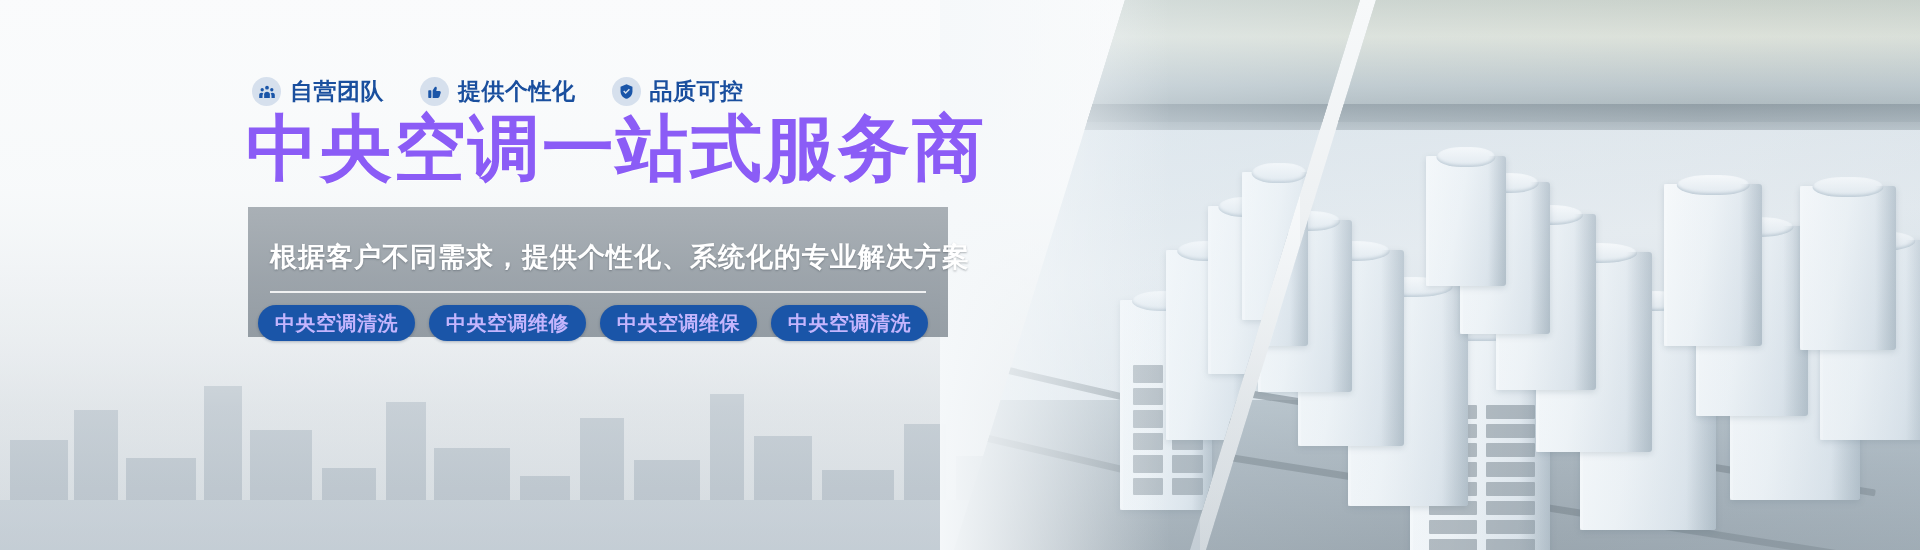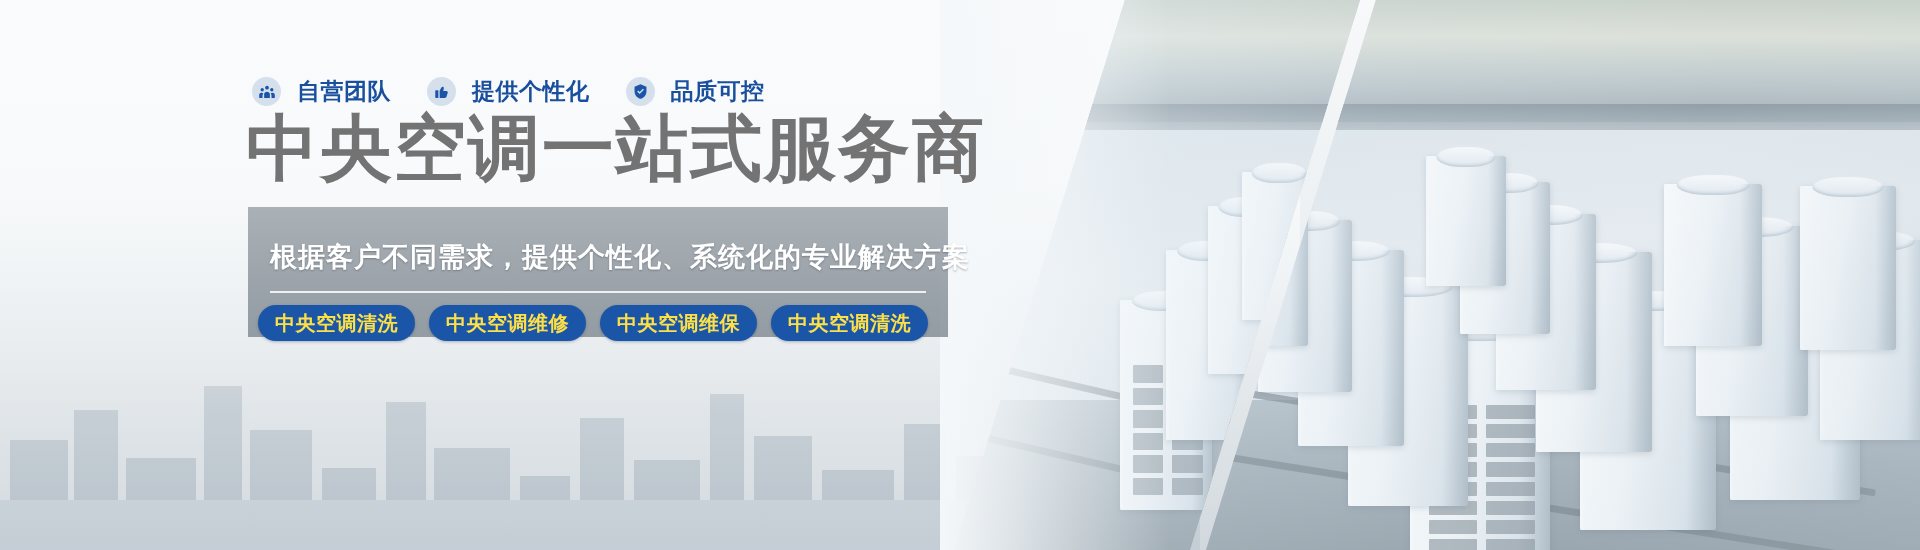--- a/index.html
+++ b/index.html
@@ -50,39 +50,39 @@
 
   .photo-tint{position:absolute;inset:0;
     background:linear-gradient(115deg,rgba(226,236,243,.62) 0%,rgba(214,228,238,.30) 34%,rgba(205,221,233,.18) 66%,rgba(198,214,226,.30) 100%);}
   .photo-left-fade{position:absolute;left:0;top:0;width:230px;height:550px;
     background:linear-gradient(90deg,rgba(245,248,250,.98),rgba(245,248,250,0));}
 
   
   .content{position:absolute;left:0;top:0;width:1020px;height:550px;}
 
   .badges{position:absolute;left:252px;top:76px;display:flex;align-items:center;gap:36px;}
-  .badge{display:flex;align-items:center;gap:16px;justify-content:space-between;}
+  .badge{display:flex;align-items:center;gap:9px;justify-content:space-between;}
   .badge-chip{width:29px;height:29px;border-radius:50%;
     background:#d6e0ed;display:flex;align-items:center;justify-content:center;flex:0 0 auto;}
   .badge-chip svg{display:block;}
   .badge-text{font-size:23px;font-weight:bold;color:#1a4f9e;letter-spacing:.5px;white-space:nowrap;}
 
   .headline{position:absolute;left:246px;top:112px;
-    font-size:72px;font-weight:bold;color:#737373;letter-spacing:2px;white-space:nowrap;
+    font-size:72px;font-weight:bold;color:#8b5cf6;letter-spacing:2px;white-space:nowrap;
     line-height:1;text-shadow:0 1px 0 rgba(255,255,255,.5);}
 
   .panel{position:absolute;left:248px;top:207px;width:700px;height:130px;
     background:linear-gradient(180deg,rgba(150,158,165,.80) 0%,rgba(133,142,150,.78) 55%,rgba(120,130,139,.76) 100%);}
   .panel-sub{position:absolute;left:22px;top:32px;font-size:27px;font-weight:bold;color:#ffffff;
     letter-spacing:1px;white-space:nowrap;text-shadow:0 1px 2px rgba(40,50,58,.35);}
   .panel-rule{position:absolute;left:22px;top:84px;width:656px;height:2px;background:rgba(255,255,255,.85);}
   .pills{position:absolute;left:10px;top:98px;display:flex;gap:14px;}
   .pill{height:36px;padding:0 17px;border-radius:18px;background:#1a55a8;
     display:flex;align-items:center;justify-content:center;
-    font-size:20px;font-weight:bold;color:#fde047;letter-spacing:.5px;white-space:nowrap;
+    font-size:20px;font-weight:bold;color:#c4b5fd;letter-spacing:.5px;white-space:nowrap;
     box-shadow:0 1px 3px rgba(20,40,70,.30);}
 </style>
 </head>
 <body>
 
 <div class="banner">
 
   <div class="bg-city"></div>
   <svg class="city-silhouette" viewBox="0 0 1200 260" preserveAspectRatio="none">
     <g fill="#9aa8b4">

